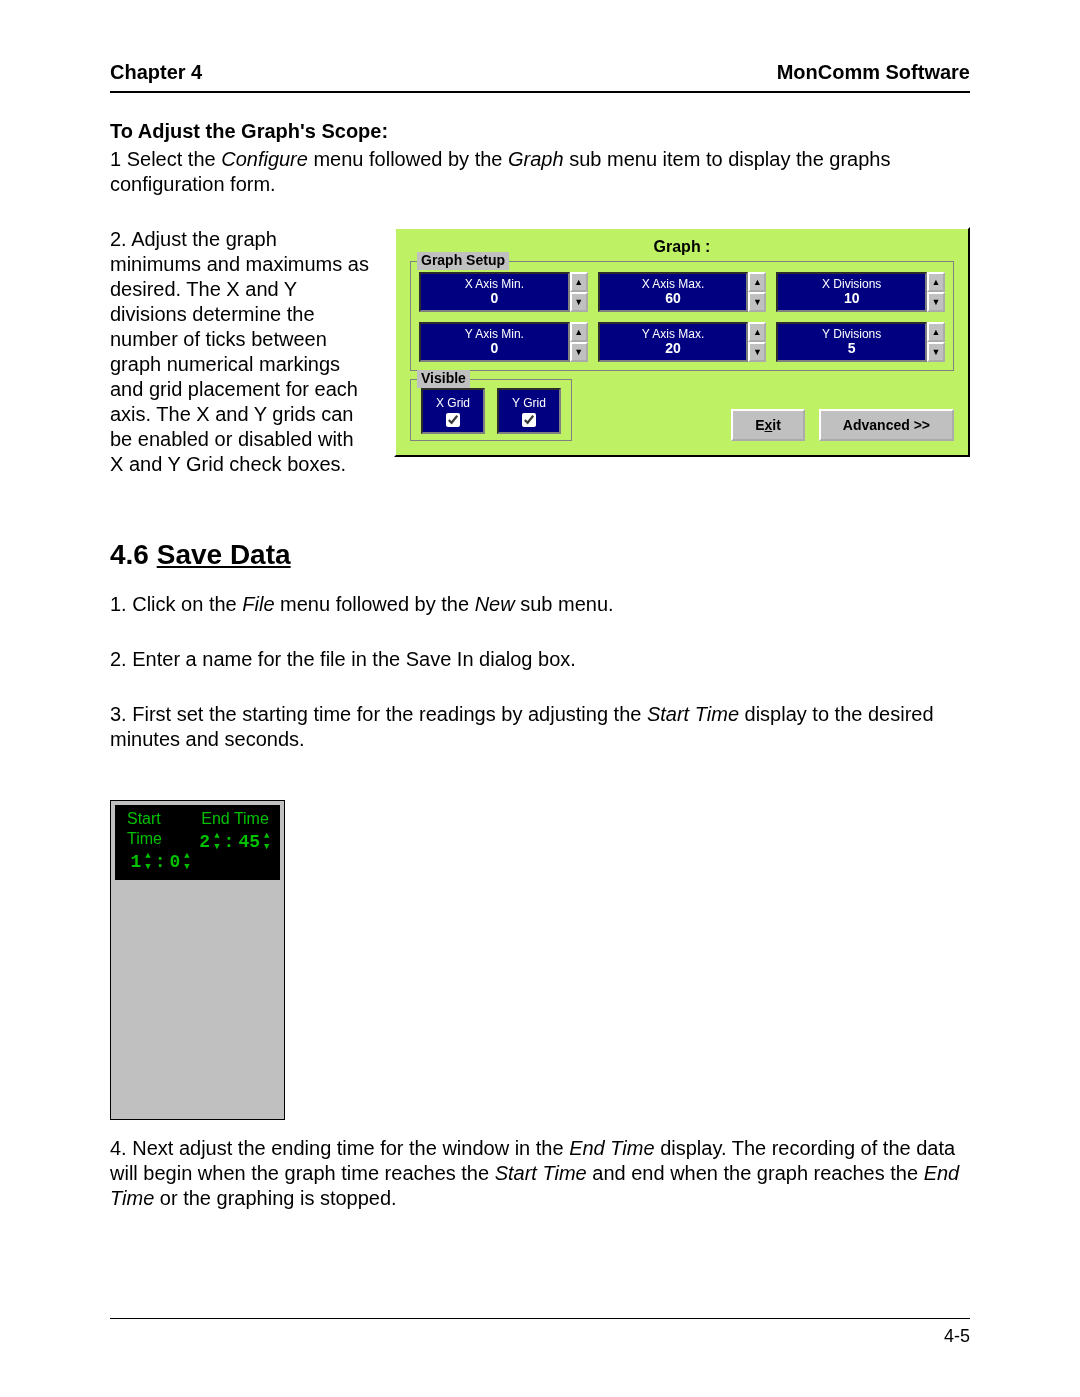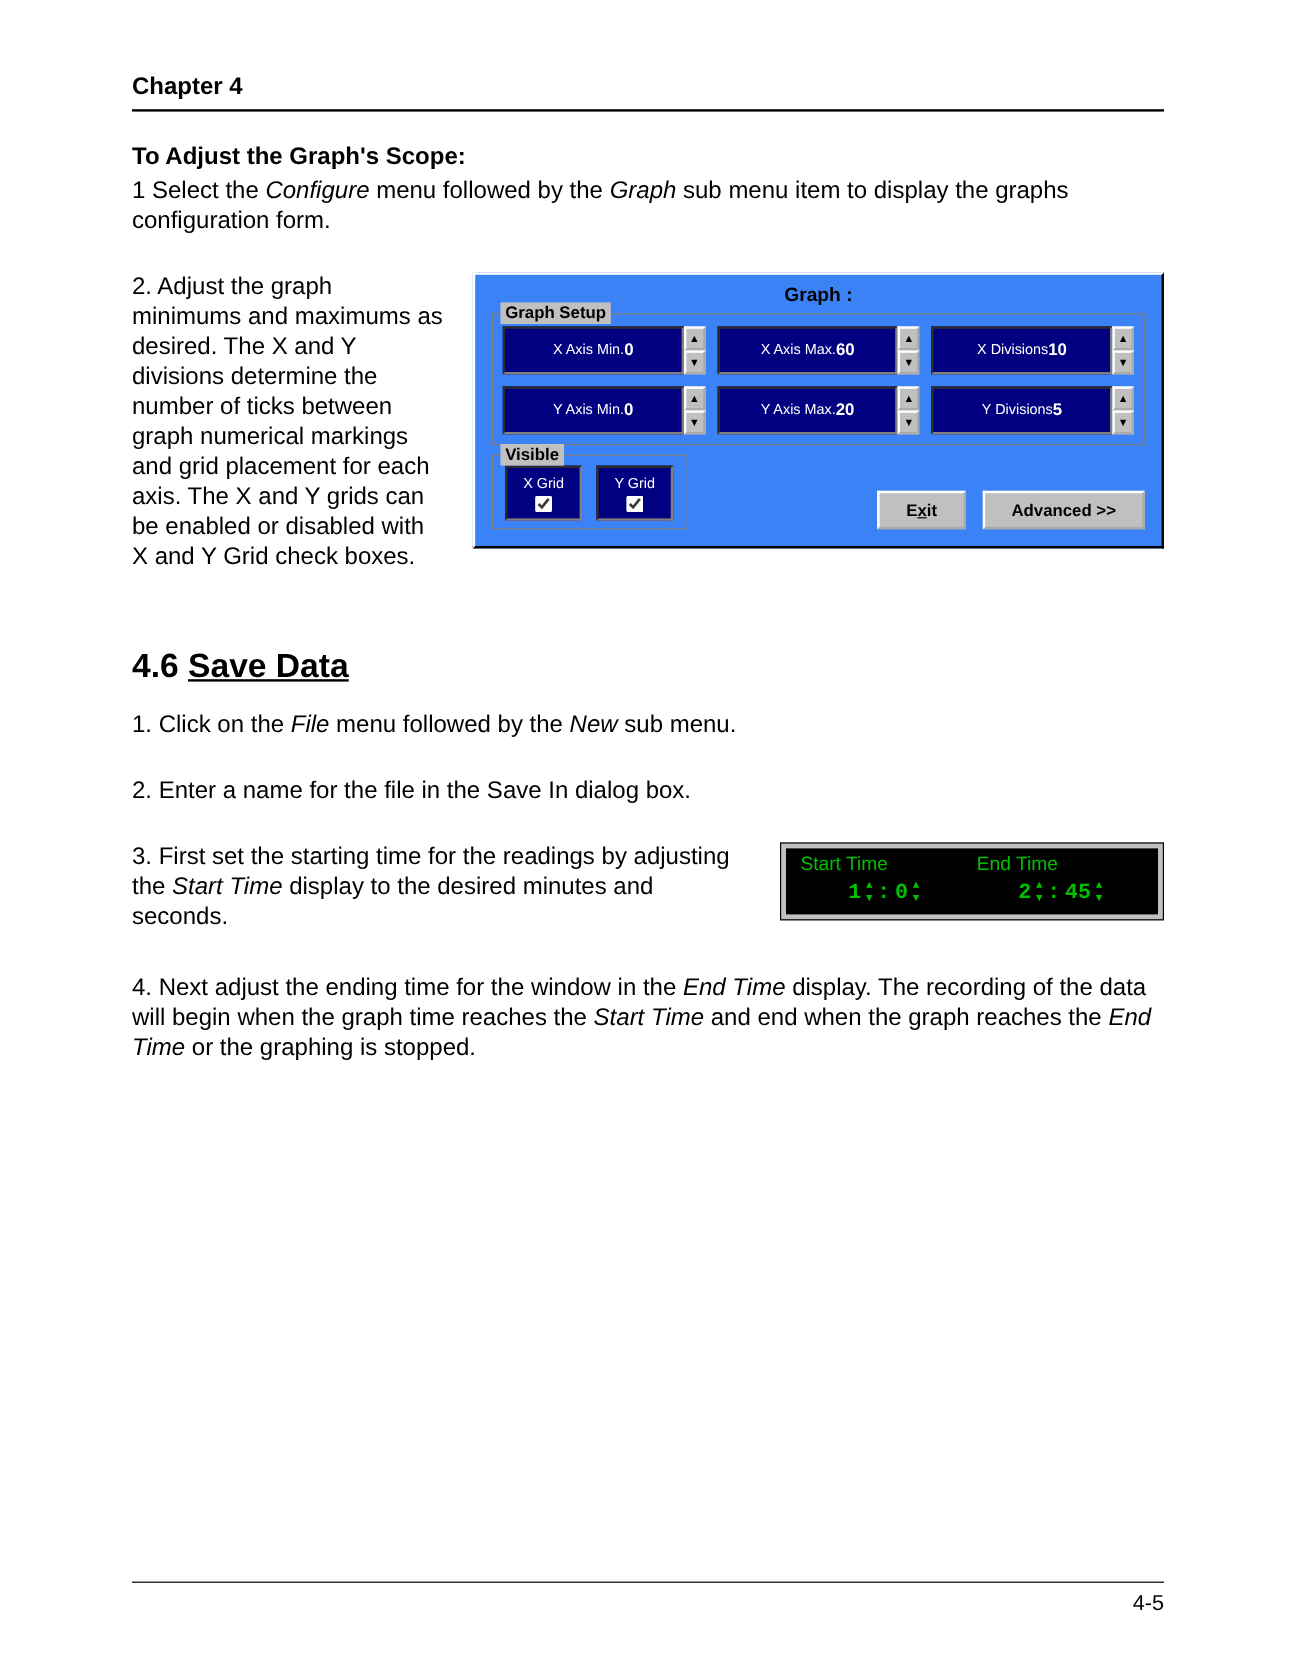--- a/index.html
+++ b/index.html
@@ -37,21 +37,21 @@
     display: flex;
     align-items: flex-start;
     gap: 24px;
     margin-top: 30px;
   }
   .row2 .txt { flex: 0 0 260px; }
 
   
   .panel {
     flex: 1;
-    background: #3b82f6;
+    background: #bef264;
     border: 2px solid #000;
     border-top-color: #fff;
     border-left-color: #fff;
     padding: 6px 14px 14px 14px;
     font-family: "MS Sans Serif", Tahoma, Arial, sans-serif;
     font-size: 14px;
   }
   .panel-title {
     text-align: center;
     font-weight: bold;
@@ -84,21 +84,21 @@
     align-items: stretch;
     height: 40px;
     box-sizing: border-box;
   }
   .numfield .lbl {
     flex: 1;
     background: #000080;
     color: #ffffff;
     border: 2px inset #808080;
     display: flex;
-    flex-direction: row;
+    flex-direction: column;
     align-items: center;
     justify-content: center;
     font-size: 12px;
     line-height: 1.1;
   }
   .numfield .lbl .cap { font-size: 12px; }
   .numfield .lbl .val { font-weight: bold; font-size: 14px; }
   .spin {
     width: 18px;
     display: flex;
@@ -178,20 +178,21 @@
     margin-bottom: 20px;
   }
   .sec-head .ul { text-decoration: underline; }
 
   
   .row3 {
     display: flex;
     align-items: flex-start;
     gap: 30px;
     margin-top: 30px;
+    flex-direction: column;
   }
   .row3 .txt { flex: 1; }
   .timebox-wrap {
     flex: 0 0 310px;
     padding: 4px;
     background: #c0c0c0;
     border: 1px solid #000;
   }
   .timebox {
     background: #000;
@@ -244,20 +245,21 @@
     font-size: 18px;
   }
 </style>
 </head>
 <body>
 
 <div class="page">
 
   <div class="hdr">
     <span>Chapter 4</span>
+    <span>MonComm Software</span>
   </div>
 
   <div class="subhead">To Adjust the Graph's Scope:</div>
 
   <p>
     <span>1 Select the </span><i>Configure</i><span> menu followed by the </span><i>Graph</i><span> sub menu item to display the graphs configuration form.</span>
   </p>
 
   <div class="row2">
     <div class="txt">2.  Adjust the graph minimums and maximums as desired.  The X and Y divisions determine the number of ticks between graph numerical markings and grid placement for each axis. The X and Y grids can be enabled or disabled with X and Y Grid check boxes.</div>

